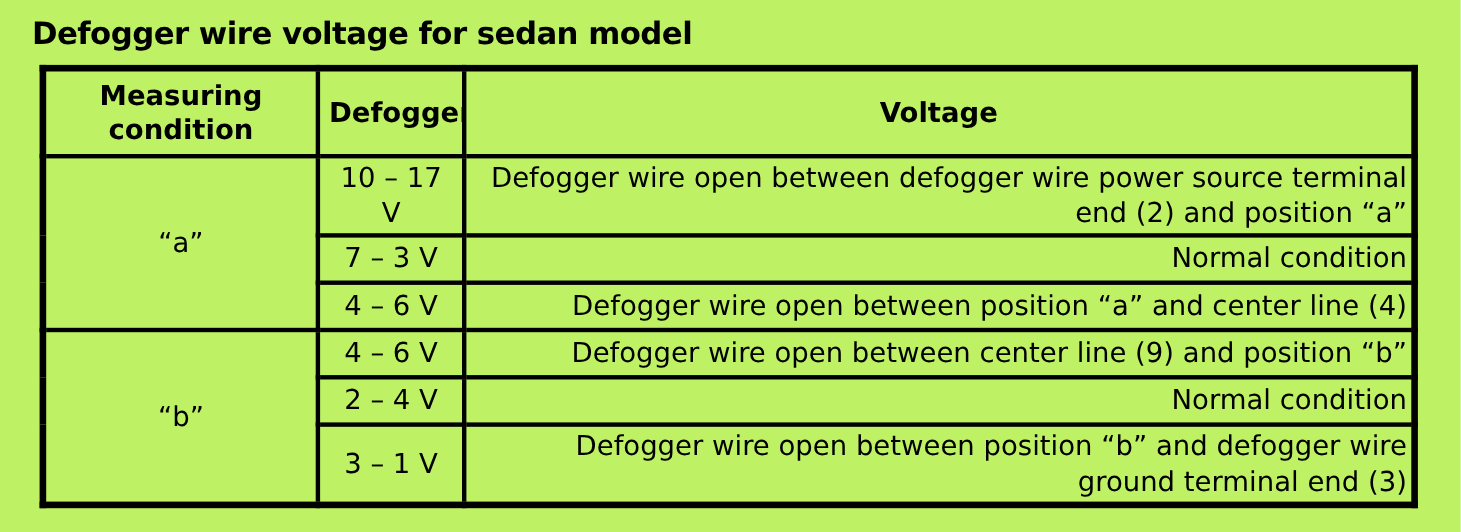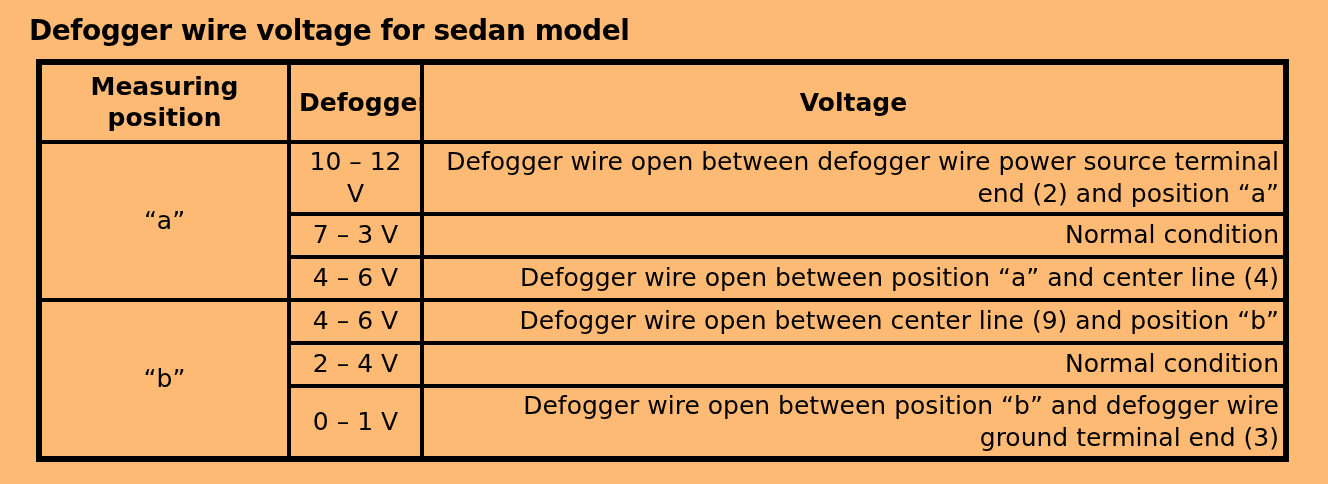--- a/index.html
+++ b/index.html
@@ -4,21 +4,21 @@
 <style>
   html, body {
     margin: 0;
     padding: 0;
     background: #ffffff;
   }
   .page {
     position: relative;
     width: 1328px;
     height: 484px;
-    background: #fdba74;
+    background: #bef264;
     color: #000000;
     font-family: "DejaVu Sans", "Liberation Sans", sans-serif;
     overflow: hidden;
   }
   .title {
     margin: 0;
     padding: 14px 0 0 29px;
     font-size: 28px;
     font-weight: bold;
     letter-spacing: -0.5px;
@@ -73,28 +73,28 @@
   <h1 class="title">Defogger wire voltage for sedan model</h1>
 
   <table class="voltage-table">
     <colgroup>
       <col style="width:250px">
       <col style="width:133px">
       <col>
     </colgroup>
     <tbody>
       <tr class="row-header">
-        <th>Measuring position</th>
+        <th>Measuring condition</th>
         <th>Defogger</th>
         <th>Voltage</th>
       </tr>
 
       <tr class="row-tall">
         <td class="pos-cell" rowspan="3">“a”</td>
-        <td class="volt-cell">10 – 12 V</td>
+        <td class="volt-cell">10 – 17 V</td>
         <td class="circ-cell">Defogger wire open between defogger wire power source terminal end (2) and position “a”</td>
       </tr>
       <tr class="row-short">
         <td class="volt-cell">7 – 3 V</td>
         <td class="circ-cell">Normal condition</td>
       </tr>
       <tr class="row-short">
         <td class="volt-cell">4 – 6 V</td>
         <td class="circ-cell">Defogger wire open between position “a” and center line (4)</td>
       </tr>
@@ -102,19 +102,19 @@
       <tr class="row-short">
         <td class="pos-cell" rowspan="3">“b”</td>
         <td class="volt-cell">4 – 6 V</td>
         <td class="circ-cell">Defogger wire open between center line (9) and position “b”</td>
       </tr>
       <tr class="row-short">
         <td class="volt-cell">2 – 4 V</td>
         <td class="circ-cell">Normal condition</td>
       </tr>
       <tr class="row-tall">
-        <td class="volt-cell">0 – 1 V</td>
+        <td class="volt-cell">3 – 1 V</td>
         <td class="circ-cell">Defogger wire open between position “b” and defogger wire ground terminal end (3)</td>
       </tr>
     </tbody>
   </table>
 
 </div>
 
 </body></html>

